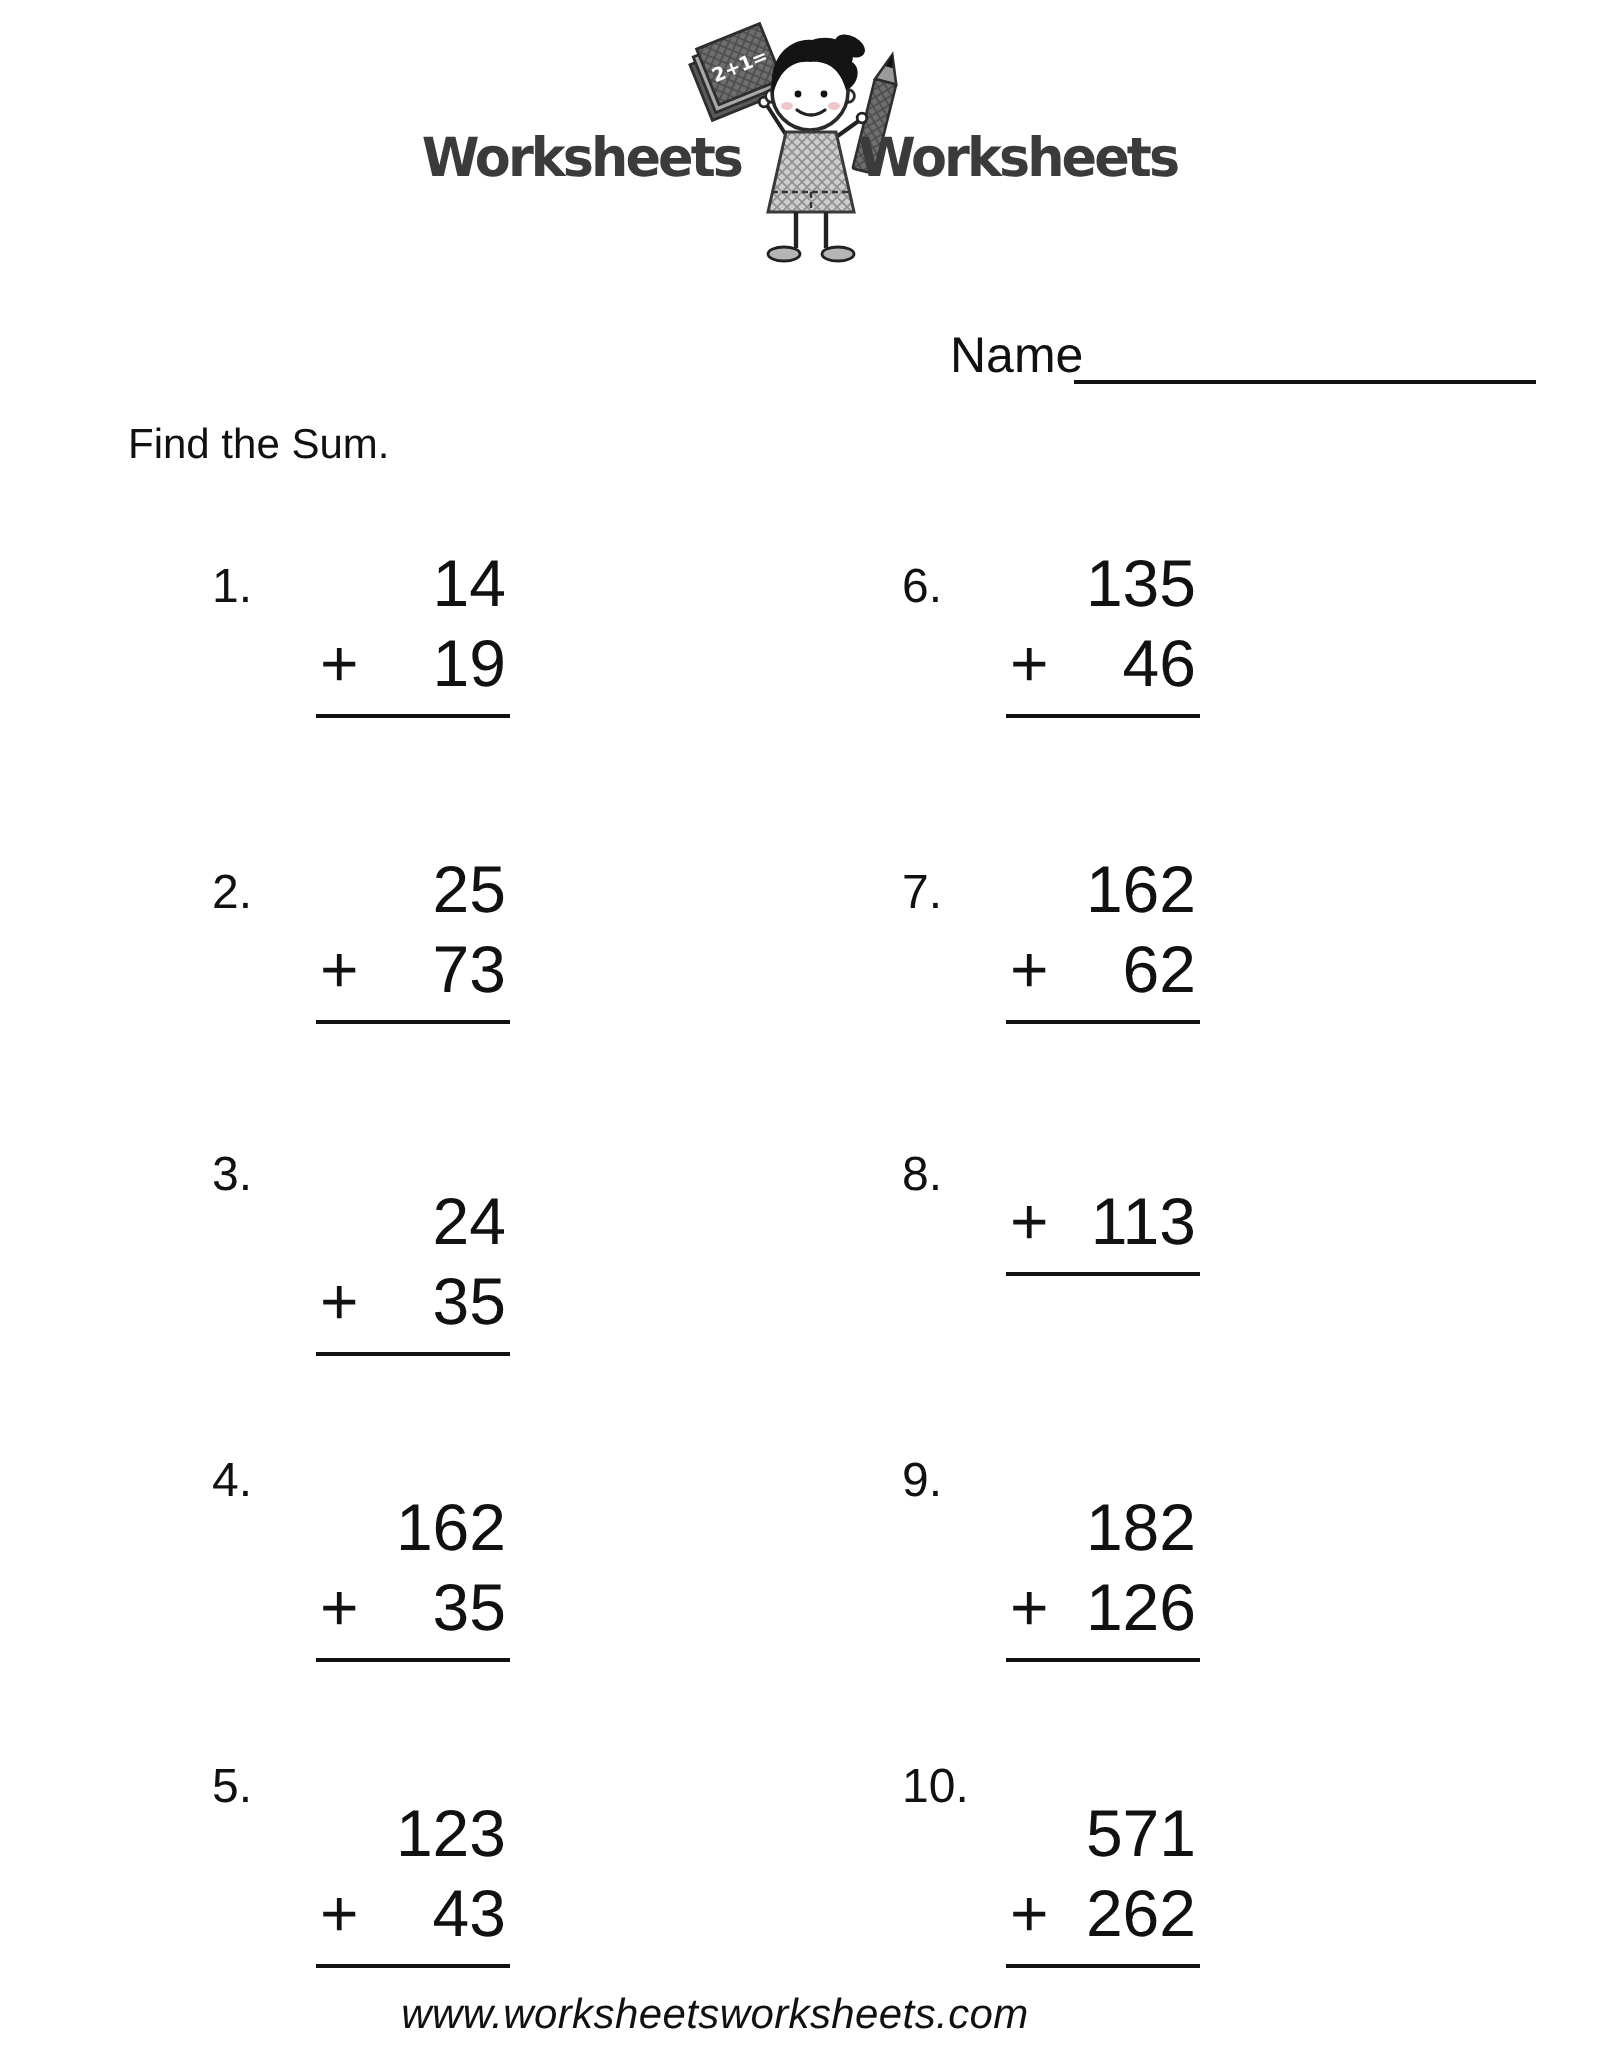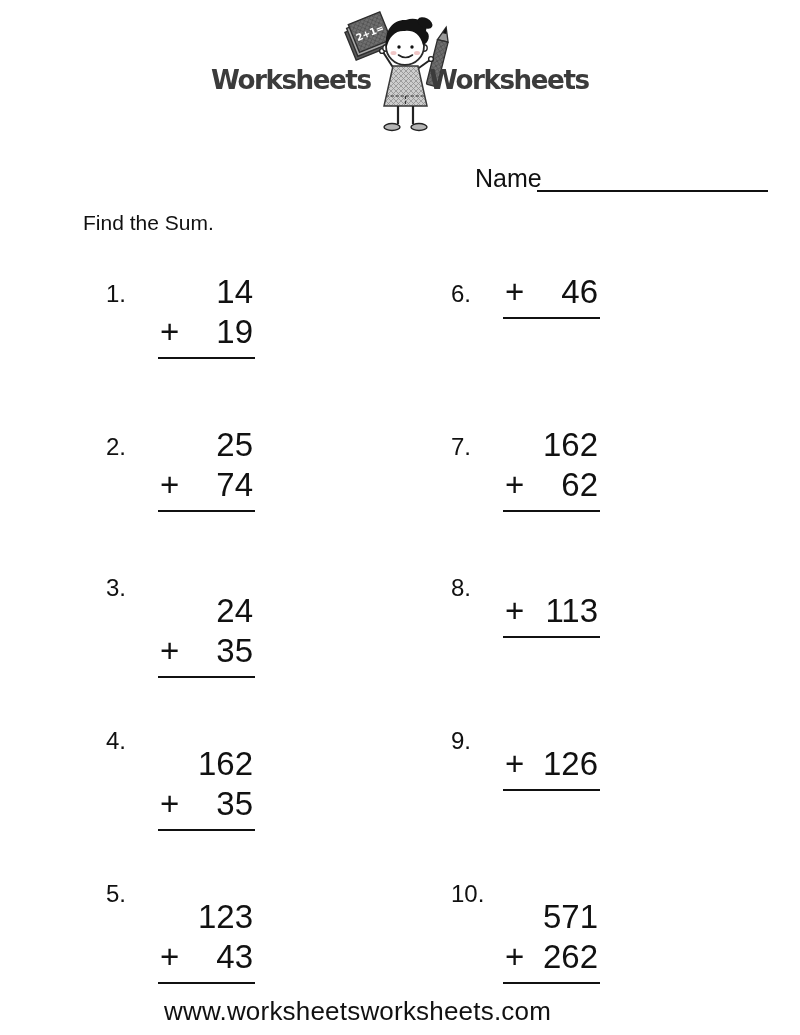--- a/index.html
+++ b/index.html
@@ -29,21 +29,21 @@
   .logo-word.right { left: 429px;  transform-origin: left center; }
   .mascot { position: absolute; left: 336px; top: 6px; }
 
   
   .title {
     position: absolute; left: 64px; top: 158px;
     font-size: 31px; letter-spacing: -0.3px; color: #111;
   }
   .subtitle {
     position: absolute; left: 64px; top: 211px;
-    font-size: 21px; color: #111; margin-left: 19px;
+    font-size: 21px; color: #111;
   }
   .name-label {
     position: absolute; left: 475px; top: 164px;
     font-size: 25px; color: #111; text-align: right;
   }
   .name-line {
     position: absolute; left: 537px; top: 170px;
     width: 231px; height: 22px;
     border-bottom: 2px solid #111;
   }
@@ -80,21 +80,21 @@
   .problem:nth-child(6) .p-block, .problem:nth-child(7) .p-block { margin-top: 4px; }
   
   .problem:nth-child(3) .p-label, .problem:nth-child(4) .p-label, .problem:nth-child(5) .p-label,
   .problem:nth-child(8) .p-label, .problem:nth-child(9) .p-label, .problem:nth-child(10) .p-label { margin-top: 0; }
   .problem:nth-child(3) .p-block, .problem:nth-child(4) .p-block, .problem:nth-child(5) .p-block,
   .problem:nth-child(8) .p-block, .problem:nth-child(9) .p-block, .problem:nth-child(10) .p-block { margin-top: 17px; }
 
   
   .footer {
     position: absolute; left: 0; top: 996px; width: 715px;
-    text-align: center; font-size: 26px; letter-spacing: 0.2px; color: #111;
+    text-align: center; font-size: 21px; letter-spacing: 0.2px; color: #111; font-style: italic;
   }
 </style>
 </head>
 <body>
 
 <div class="page">
 
   <div class="logo">
     <span class="logo-word left">Worksheets</span>
 
@@ -175,21 +175,21 @@
         </div>
       </div>
     </div>
 
     <div class="problem">
       <div class="p-label">2.</div>
       <div class="p-block">
         <div class="p-top">25</div>
         <div class="p-bottom">
           <span>+</span>
-          <span>74</span>
+          <span>73</span>
         </div>
       </div>
     </div>
 
     <div class="problem">
       <div class="p-label">3.</div>
       <div class="p-block">
         <div class="p-top">24</div>
         <div class="p-bottom">
           <span>+</span>
@@ -216,20 +216,21 @@
         <div class="p-bottom">
           <span>+</span>
           <span>43</span>
         </div>
       </div>
     </div>
 
     <div class="problem">
       <div class="p-label">6.</div>
       <div class="p-block">
+        <div class="p-top">135</div>
         <div class="p-bottom">
           <span>+</span>
           <span>46</span>
         </div>
       </div>
     </div>
 
     <div class="problem">
       <div class="p-label">7.</div>
       <div class="p-block">
@@ -247,20 +248,21 @@
         <div class="p-bottom">
           <span>+</span>
           <span>113</span>
         </div>
       </div>
     </div>
 
     <div class="problem">
       <div class="p-label">9.</div>
       <div class="p-block">
+        <div class="p-top">182</div>
         <div class="p-bottom">
           <span>+</span>
           <span>126</span>
         </div>
       </div>
     </div>
 
     <div class="problem">
       <div class="p-label">10.</div>
       <div class="p-block">

